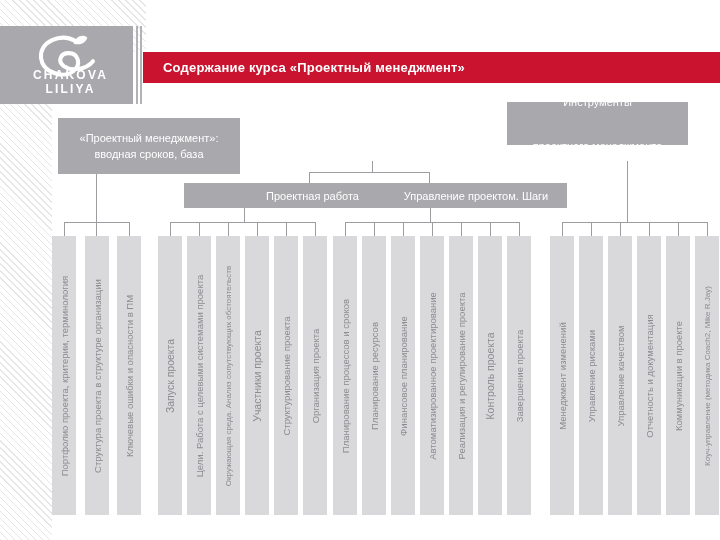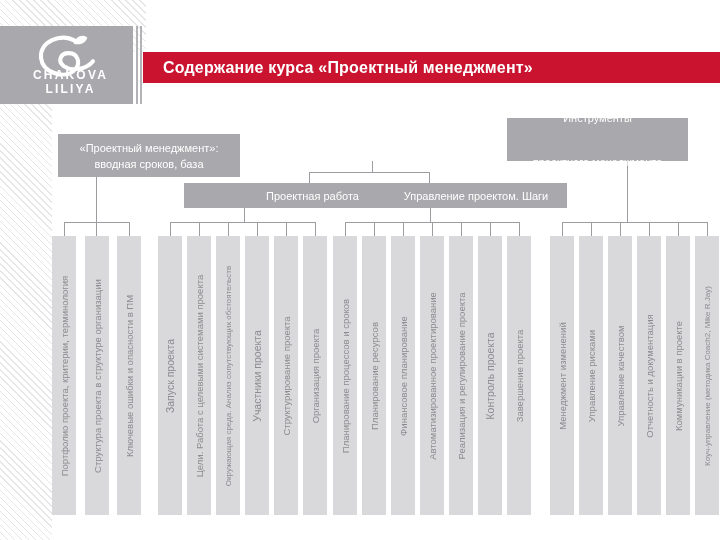--- a/index.html
+++ b/index.html
@@ -12,26 +12,26 @@
     background:repeating-linear-gradient(45deg,#e6e6e9 0,#e6e6e9 1px,transparent 1px,transparent 5px);}
   .hatch-top{left:0;top:0;width:146px;height:52px;}
   .hatch-left{left:0;top:0;width:52px;height:540px;}
   .logo-box{position:absolute;left:0;top:26px;width:133px;height:78px;background:var(--gbox);z-index:2;text-align:center;}
   .logo-mark{position:absolute;left:26px;top:6px;}
   .brand{position:absolute;left:8px;right:0;bottom:8px;color:var(--ongray);font-size:12px;letter-spacing:2.2px;font-weight:bold;}
   .sep{position:absolute;top:26px;height:78px;width:2px;background:#b3b3b7;z-index:2;}
   .sep1{left:136px;} .sep2{left:140px;}
   .banner{position:absolute;left:143px;top:52px;width:577px;height:31px;background:var(--red);z-index:2;
     display:flex;align-items:center;}
-  .banner span{color:#fff;font-weight:bold;font-size:16px;padding-left:20px;letter-spacing:.2px;}
+  .banner span{color:#fff;font-weight:bold;font-size:13px;padding-left:20px;letter-spacing:.2px;}
   .gbox{position:absolute;background:var(--gbox);color:var(--ongray);z-index:2;
     display:flex;flex-direction:column;align-items:center;justify-content:center;text-align:center;font-size:11px;line-height:16px;}
-  .box1{left:58px;top:118px;width:182px;height:43px;margin-top:16px;}
+  .box1{left:58px;top:118px;width:182px;height:56px;}
   .box2{left:281px;top:118px;width:180px;height:43px;}
-  .box3{left:507px;top:118px;width:181px;height:43px;gap:28px;}
+  .box3{left:507px;top:102px;width:181px;height:43px;gap:28px;}
   .header1{left:184px;top:183px;width:181px;height:25px;padding-left:38px;}
   .header2{left:385px;top:183px;width:182px;height:25px;}
   #connectors{position:absolute;left:0;top:0;z-index:1;}
   .bar{position:absolute;top:236px;width:24px;height:279px;background:var(--bar);z-index:1;}
   .bar-label{position:absolute;left:50%;top:50%;transform:translate(-50%,-50%) rotate(-90deg);
     white-space:nowrap;color:var(--bartext);font-size:9.5px;}
   .bar-label.sm{font-size:8px;}
   .bar-label.lg{font-size:10.5px;}
 </style>
 </head>

